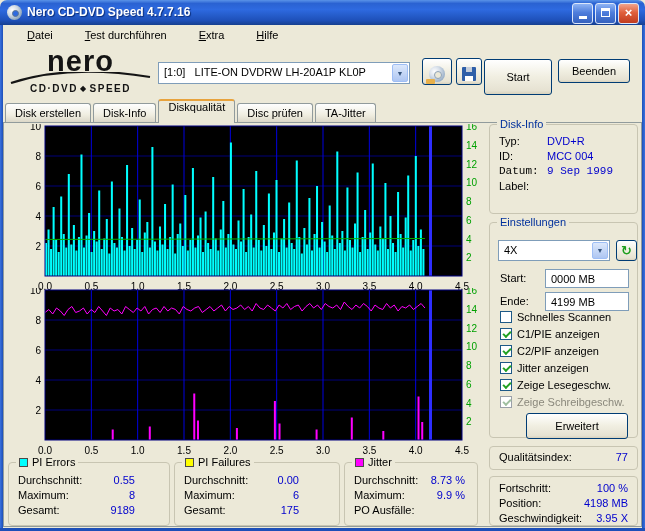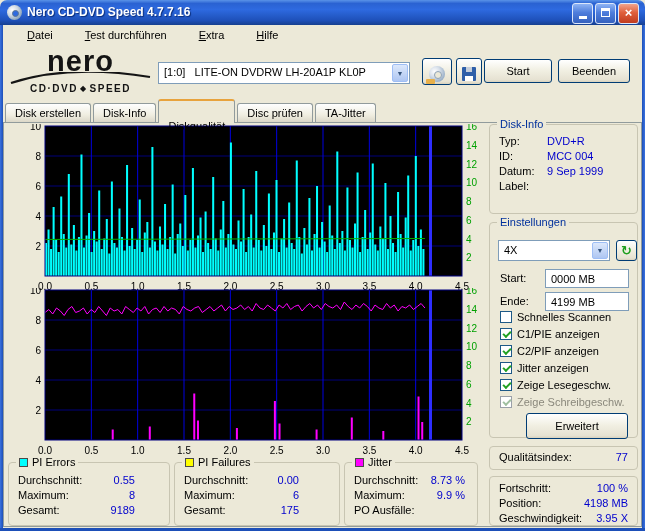--- a/index.html
+++ b/index.html
@@ -49,21 +49,21 @@
   .disc-ic::before{content:'';position:absolute;left:-3px;bottom:-2px;width:9px;height:5px;background:#E8B04A;border-radius:1px;}
   .floppy{display:block;width:14px;height:14px;background:#2F5FA8;margin:4px auto 0;position:relative;border-radius:1px;}
   .floppy .shutter{position:absolute;top:0;left:4px;width:6px;height:5px;background:#C6CEDA;}
   .floppy .flab{position:absolute;bottom:0;left:3px;width:8px;height:5px;background:#fff;}
   .xp-btn{position:absolute;font-family:"Liberation Sans","DejaVu Sans",sans-serif;font-size:11px;border:1px solid #003C74;border-radius:3px;
     background:linear-gradient(180deg,#fff,#F1EFE2 48%,#E6E2D2 90%,#D8D2BD);cursor:default;}
   
   .tabs{position:absolute;left:5px;top:100px;height:23px;display:flex;align-items:flex-end;z-index:5;}
   .tab{height:19px;margin-right:2px;margin-bottom:1px;padding:3px 9px 0 9px;border:1px solid #919B9C;border-bottom:none;
     border-radius:3px 3px 0 0;background:linear-gradient(#FEFEFE,#F0EEE1 60%,#DCD8C8);}
-  .tab.active{height:24px;margin-bottom:0;padding-top:19px;background:#ECE9D8;border-top:2px solid #E8A33D;z-index:6;}
+  .tab.active{height:24px;margin-bottom:0;padding-top:0;background:#ECE9D8;border-top:2px solid #E8A33D;z-index:6;}
   
   .page{position:absolute;left:3px;top:122px;width:639px;height:405px;border:1px solid #919B9C;background:#ECE9D8;z-index:1;}
   .chart{position:absolute;width:466px;height:174px;z-index:2;font-family:"Liberation Sans","DejaVu Sans",sans-serif;}
   
   .group{position:absolute;border:1px solid #C8C5B2;border-radius:4px;z-index:3;}
   .gcap{position:absolute;top:-7px;left:7px;background:#ECE9D8;padding:0 3px;display:flex;align-items:center;gap:4px;line-height:12px;}
   .gcap.blue{color:#00309C;}
   .chip{width:9px;height:9px;border:1px solid #4a4a4a;display:inline-block;}
   .val{color:#0000CD;}
   .dirow{position:absolute;left:9px;right:6px;height:13px;}
@@ -126,21 +126,21 @@
 
   <button class="toolbtn" style="left:422px;">
     <span class="disc-ic"></span>
   </button>
   <button class="toolbtn" style="left:456px;width:26px;">
     <span class="floppy">
         <span class="shutter"></span>
         <span class="flab"></span>
       </span>
   </button>
-  <button class="xp-btn" style="left:484px;top:59px;width:68px;height:24px;">Start</button>
+  <button class="xp-btn" style="left:484px;top:59px;width:68px;height:36px;">Start</button>
   <button class="xp-btn" style="left:558px;top:59px;width:72px;height:24px;">Beenden</button>
 
   <div class="tabs">
     <div class="tab">Disk erstellen</div>
     <div class="tab">Disk-Info</div>
     <div class="tab active">Diskqualität</div>
     <div class="tab">Disc prüfen</div>
     <div class="tab">TA-Jitter</div>
   </div>
 
@@ -394,21 +394,21 @@
   <div class="group" style="left:489px;top:124px;width:149px;height:90px;">
     <div class="gcap blue">Disk-Info</div>
     <div class="dirow" style="top:10px;">
       <span>Typ:</span>
       <span class="dval">DVD+R</span>
     </div>
     <div class="dirow" style="top:25px;">
       <span>ID:</span>
       <span class="dval">MCC 004</span>
     </div>
-    <div class="dirow" style="top:40px;">
+    <div class="dirow" style="top:40px;font-family:Liberation Mono, monospace;">
       <span>Datum:</span>
       <span class="dval">9 Sep 1999</span>
     </div>
     <div class="dirow" style="top:55px;">
       <span>Label:</span>
       <span class="dval"></span>
     </div>
   </div>
 
   <div class="group" style="left:489px;top:222px;width:149px;height:216px;">

